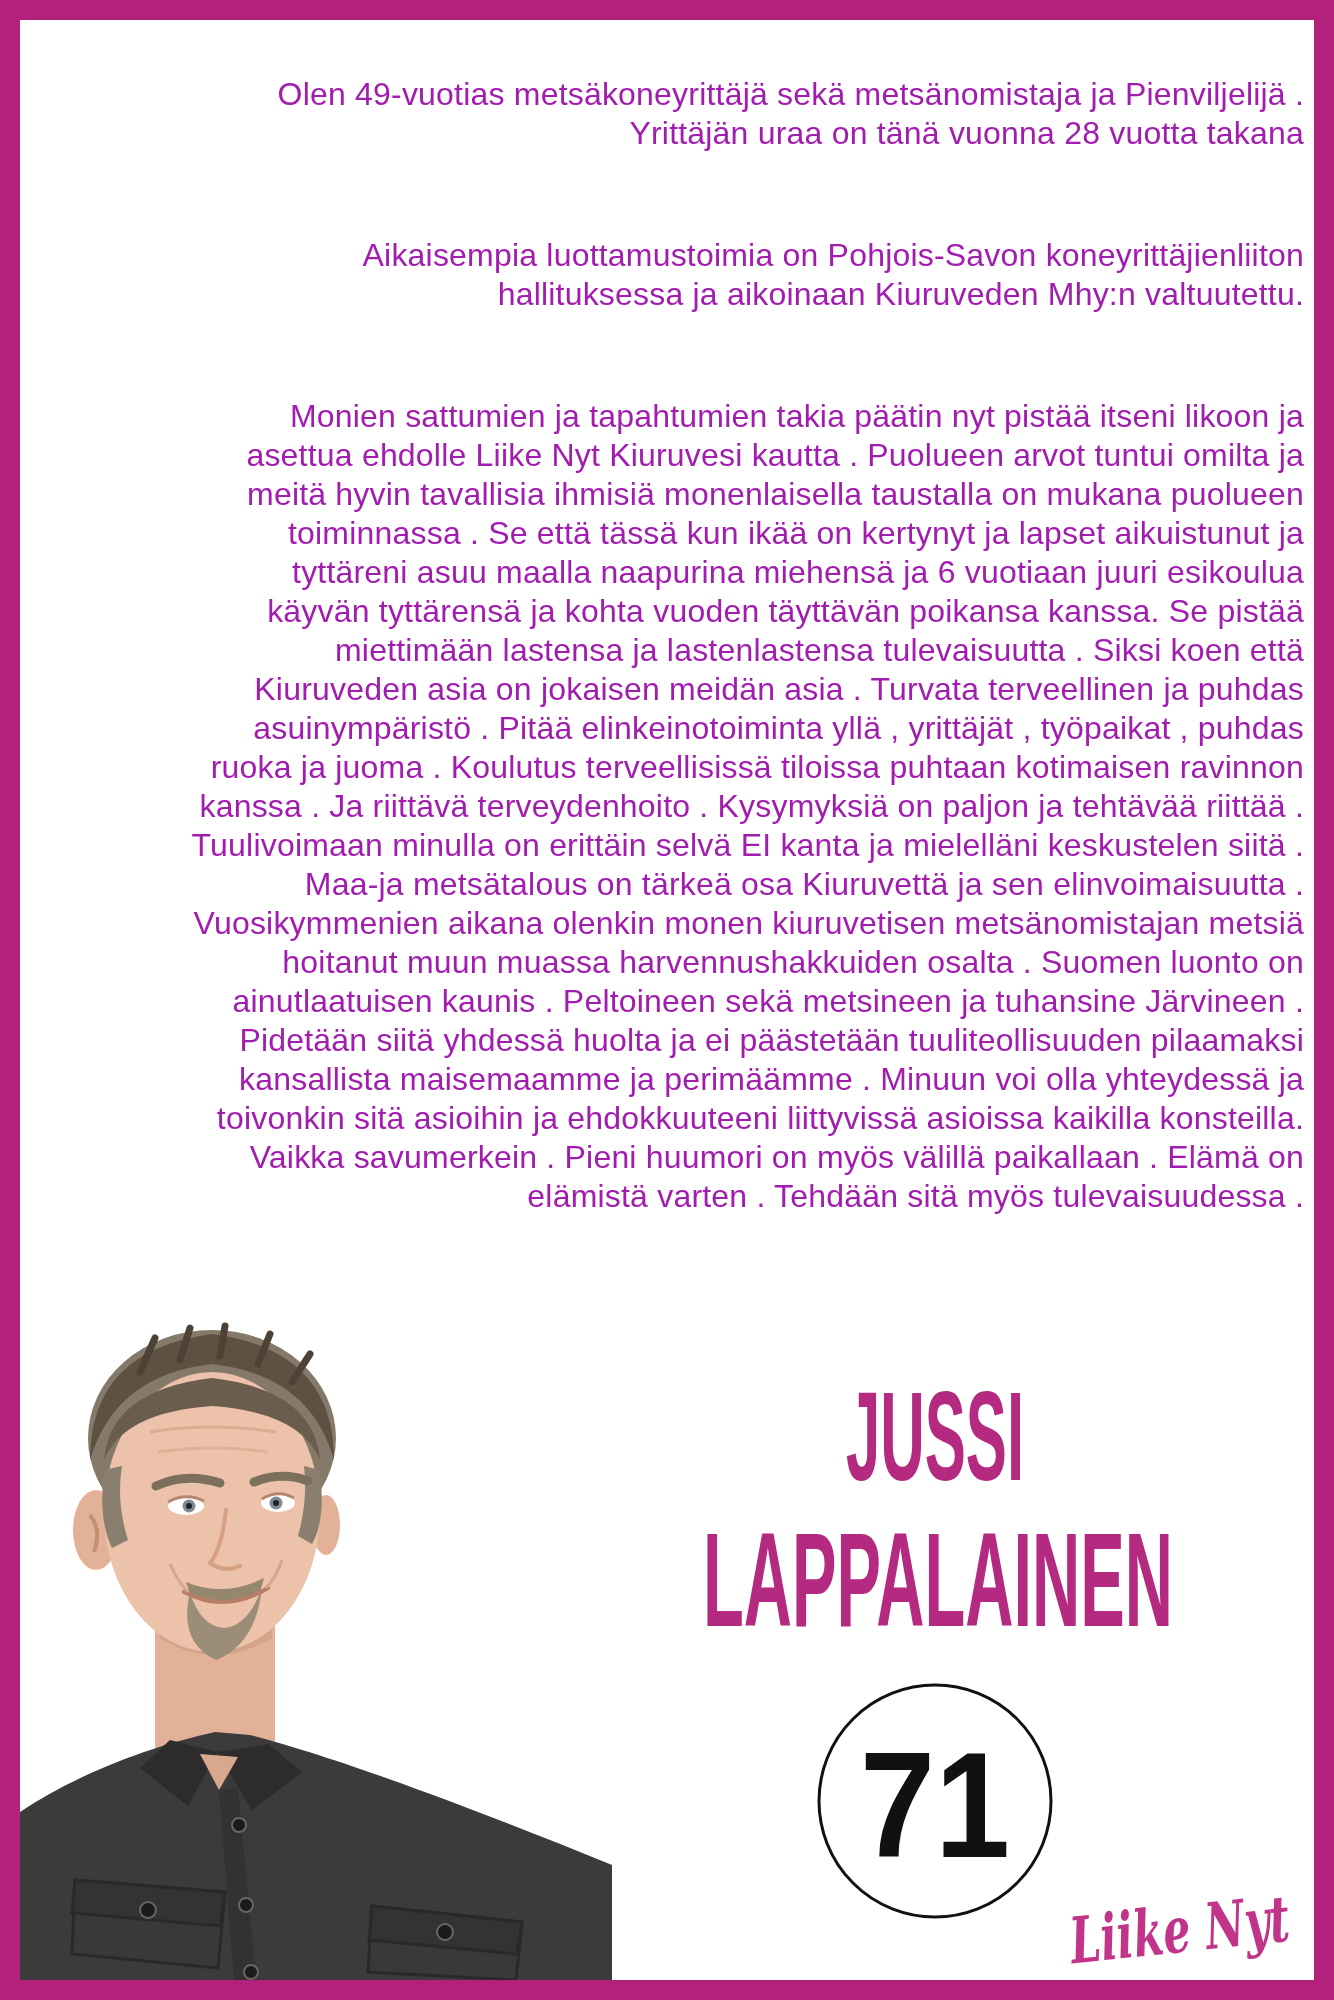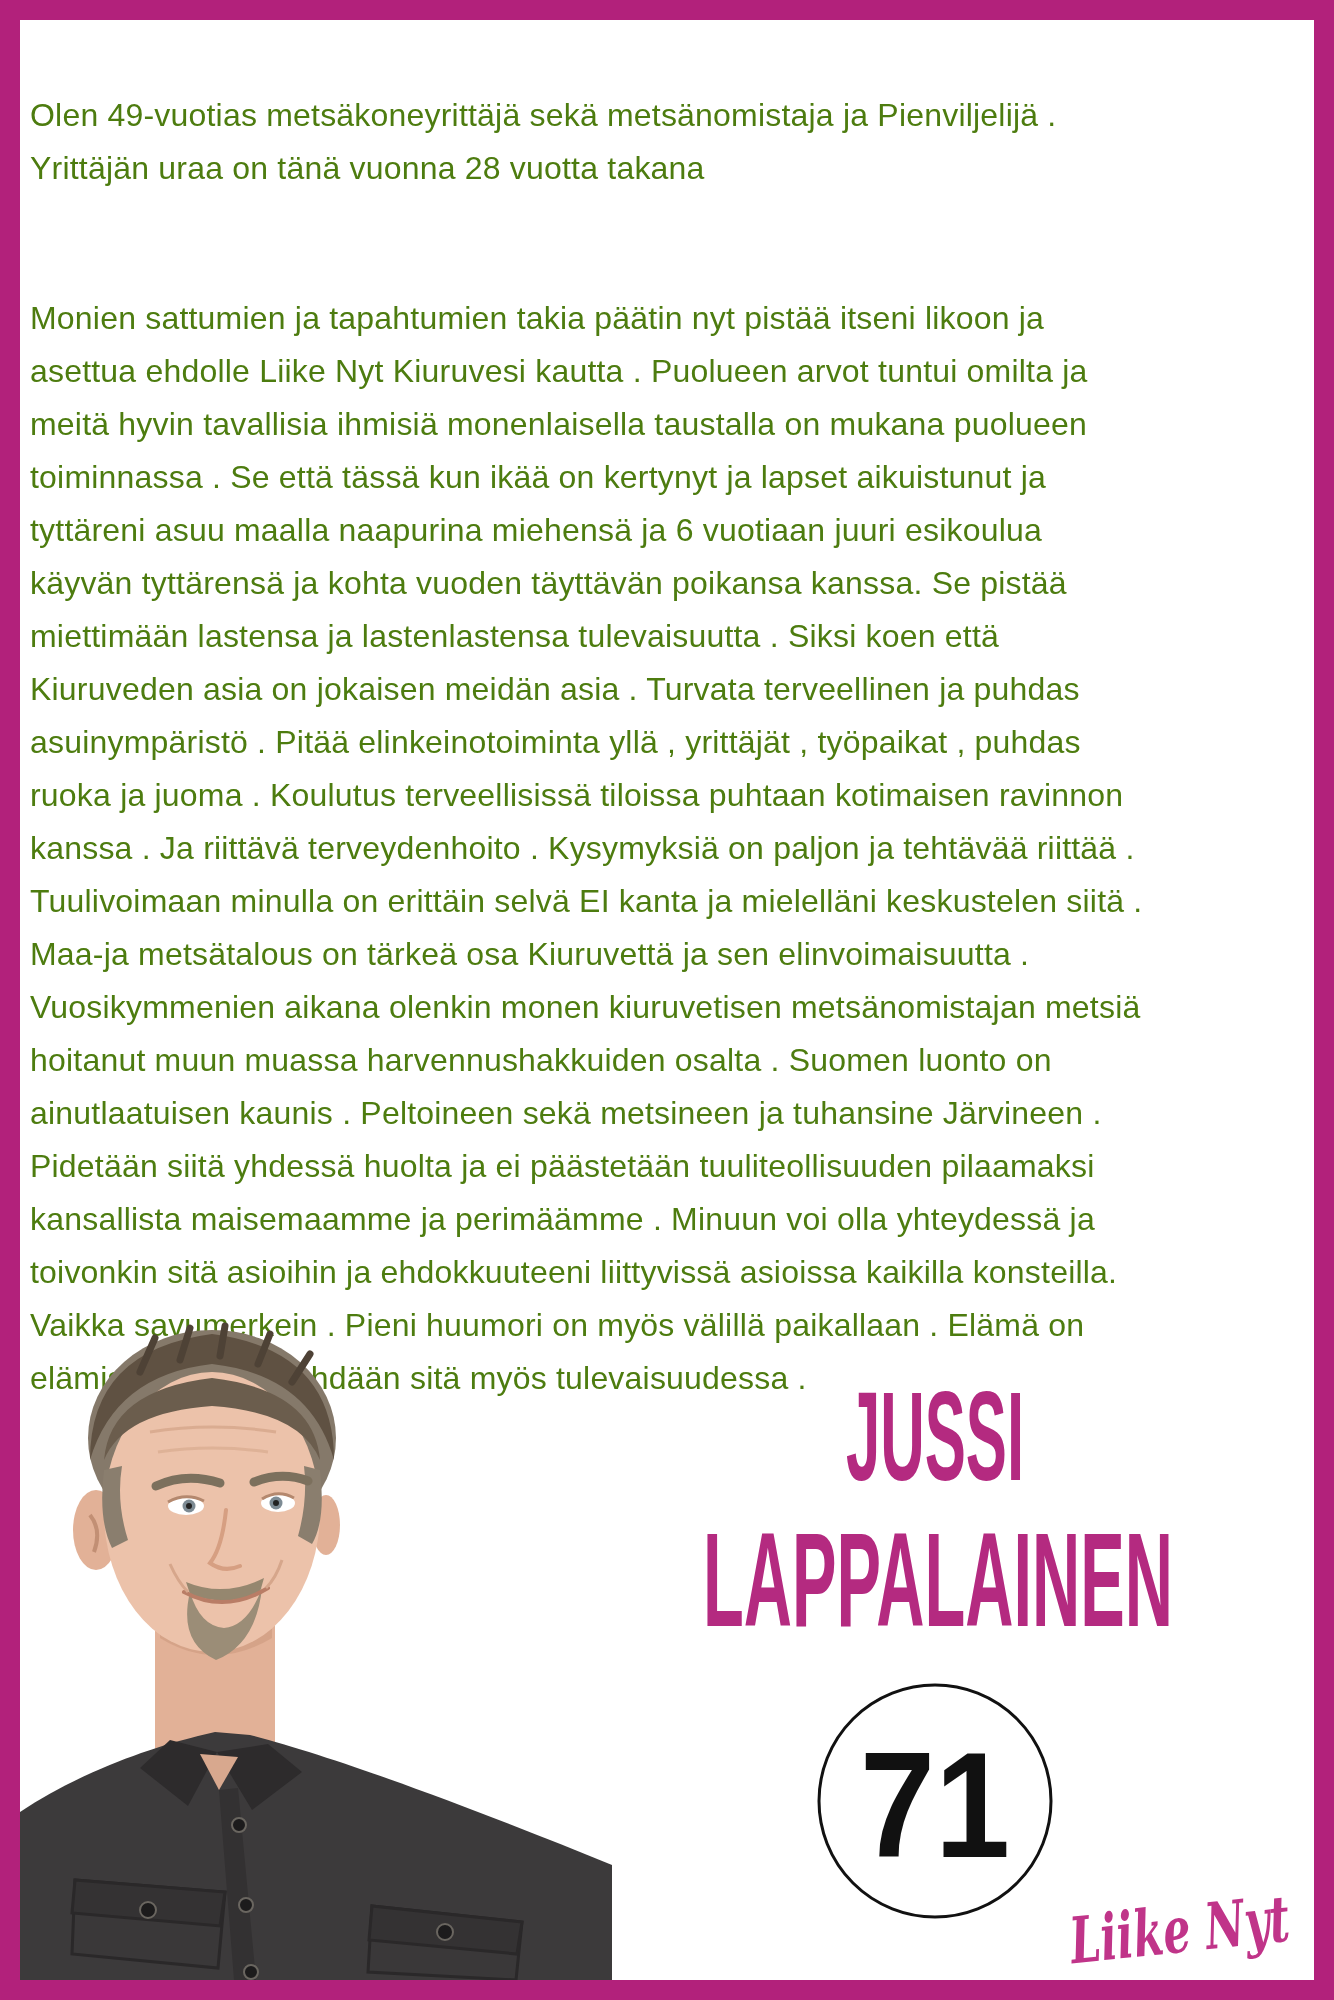--- a/index.html
+++ b/index.html
@@ -8,24 +8,24 @@
     width:1334px;height:2000px;
     box-sizing:border-box;
     background:#ffffff;
     border:20px solid #b2217b;
     overflow:hidden;
     font-family:"Liberation Sans", sans-serif;
   }
   .bio{
     position:absolute;
     left:10px; top:16px; width:1274px;
-    text-align:left;
-    color:#4d7c0f;
+    text-align:right;
+    color:#a21caf;
     font-size:32px;
-    line-height:53px;
+    line-height:39px;
     letter-spacing:0.2px;
     white-space:pre-line;
   }
   .bio p{margin:0 0 44px 0;}
   .photo-svg{position:absolute;left:0px;top:1300px;width:592px;height:660px;}
   .right-col-svg{position:absolute;left:600px;top:1340px;width:714px;height:618px;}
   .name-text{
     font-family:"Liberation Sans", sans-serif;
     font-weight:bold;
     fill:#b42a80;
@@ -43,20 +43,22 @@
   }
 </style>
 </head>
 <body>
 
 <div class="poster">
 
   <div class="bio">
     <p>Olen 49-vuotias metsäkoneyrittäjä sekä metsänomistaja ja Pienviljelijä .
 Yrittäjän uraa on tänä vuonna 28 vuotta takana</p>
+    <p>Aikaisempia luottamustoimia on Pohjois-Savon koneyrittäjienliiton
+hallituksessa ja aikoinaan Kiuruveden Mhy:n valtuutettu.</p>
     <p>Monien sattumien ja tapahtumien takia päätin nyt pistää itseni likoon ja
 asettua ehdolle Liike Nyt Kiuruvesi kautta . Puolueen arvot tuntui omilta ja
 meitä hyvin tavallisia ihmisiä monenlaisella taustalla on mukana puolueen
 toiminnassa . Se että tässä kun ikää on kertynyt ja lapset aikuistunut ja
 tyttäreni asuu maalla naapurina miehensä ja 6 vuotiaan juuri esikoulua
 käyvän tyttärensä ja kohta vuoden täyttävän poikansa kanssa. Se pistää
 miettimään lastensa ja lastenlastensa tulevaisuutta . Siksi koen että
 Kiuruveden asia on jokaisen meidän asia . Turvata terveellinen ja puhdas
 asuinympäristö . Pitää elinkeinotoiminta yllä , yrittäjät , työpaikat , puhdas
 ruoka ja juoma . Koulutus terveellisissä tiloissa puhtaan kotimaisen ravinnon

